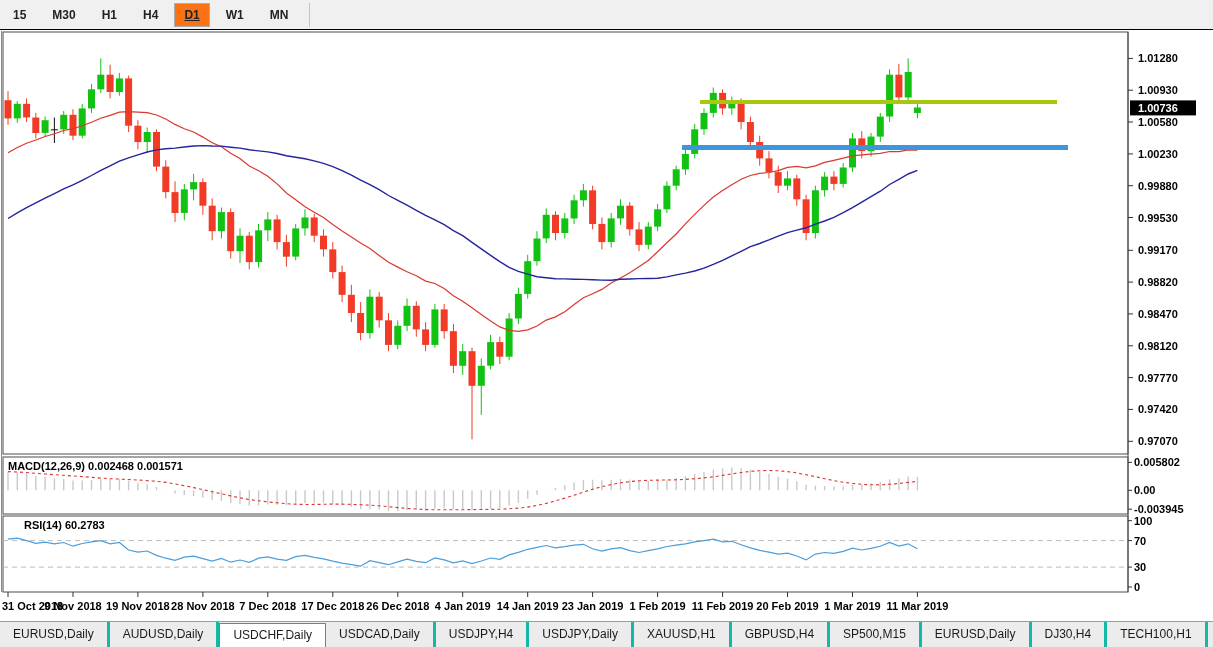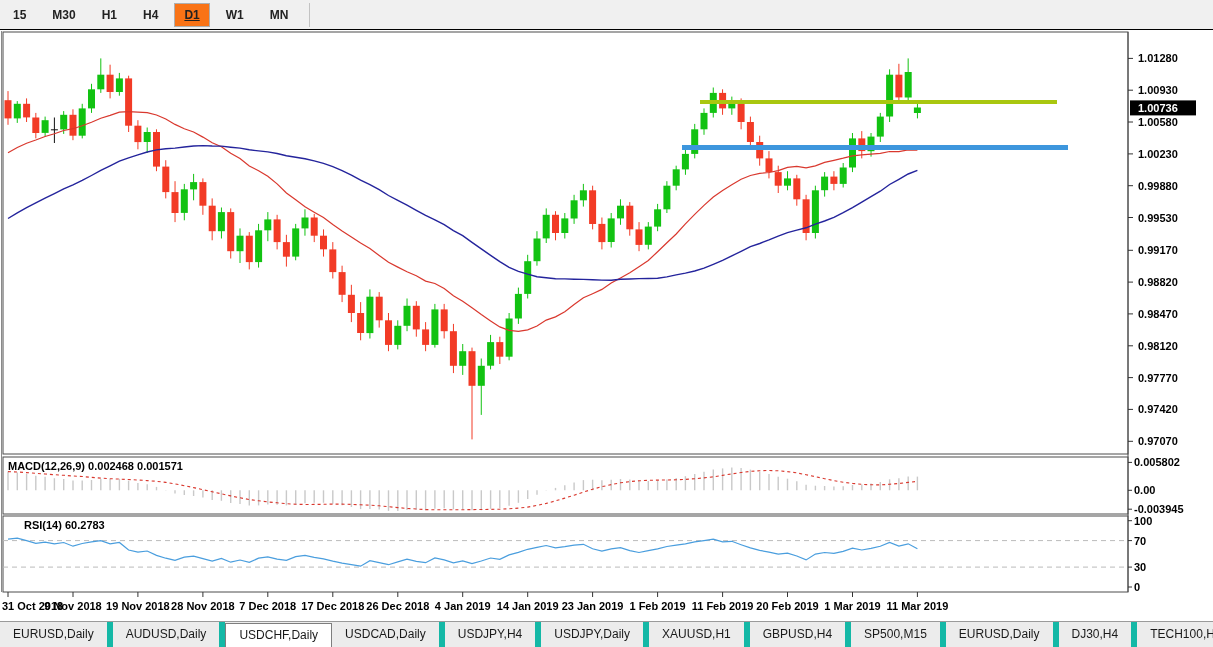--- a/index.html
+++ b/index.html
@@ -16,21 +16,21 @@
   .chart-window{position:absolute;top:30px;left:0;width:1213px;height:591px;background:#ffffff;}
   .chart-window svg{position:absolute;top:0;left:0;}
   svg text{font-family:"Liberation Sans",sans-serif;font-weight:700;fill:#000;font-size:11px;}
   .overlay{position:absolute;color:#000;white-space:nowrap;pointer-events:none;}
   .hdr{top:5px;left:8px;font-size:12px;font-weight:700;}
   .hdr .tri{font-size:8px;position:relative;top:-1px;margin-right:5px;}
   .ind-label{font-size:11px;font-weight:600;}
   
   .tabbar{position:absolute;top:621px;left:0;width:1213px;height:26px;background:#ececec;
     border-top:1px solid #9a9a9a;display:flex;align-items:stretch;overflow:hidden;}
-  .tab{font-size:12px;color:#1a1a1a;padding:5px 13px 0 13px;border-right:6px solid #14b8a6;
+  .tab{font-size:12px;color:#1a1a1a;padding:5px 13px 0 13px;border-right:3px solid #14b8a6;
     white-space:nowrap;cursor:default;}
   .tab.active{background:#ffffff;border:1px solid #7e7e7e;border-bottom:none;padding-top:4px;
     font-weight:400;position:relative;top:1px;}
 </style>
 </head>
 <body>
 
 <div class="toolbar" id="toolbar">
     <div class="tf-btn">15</div>
     <div class="tf-btn">M30</div>

